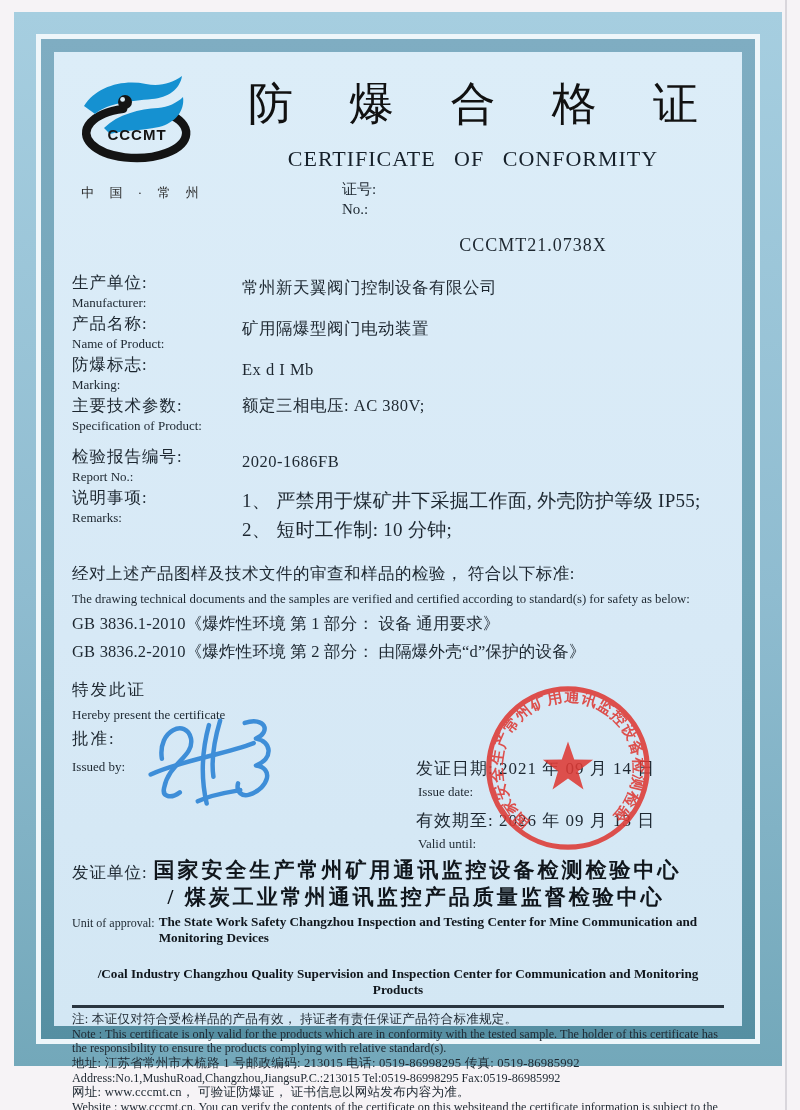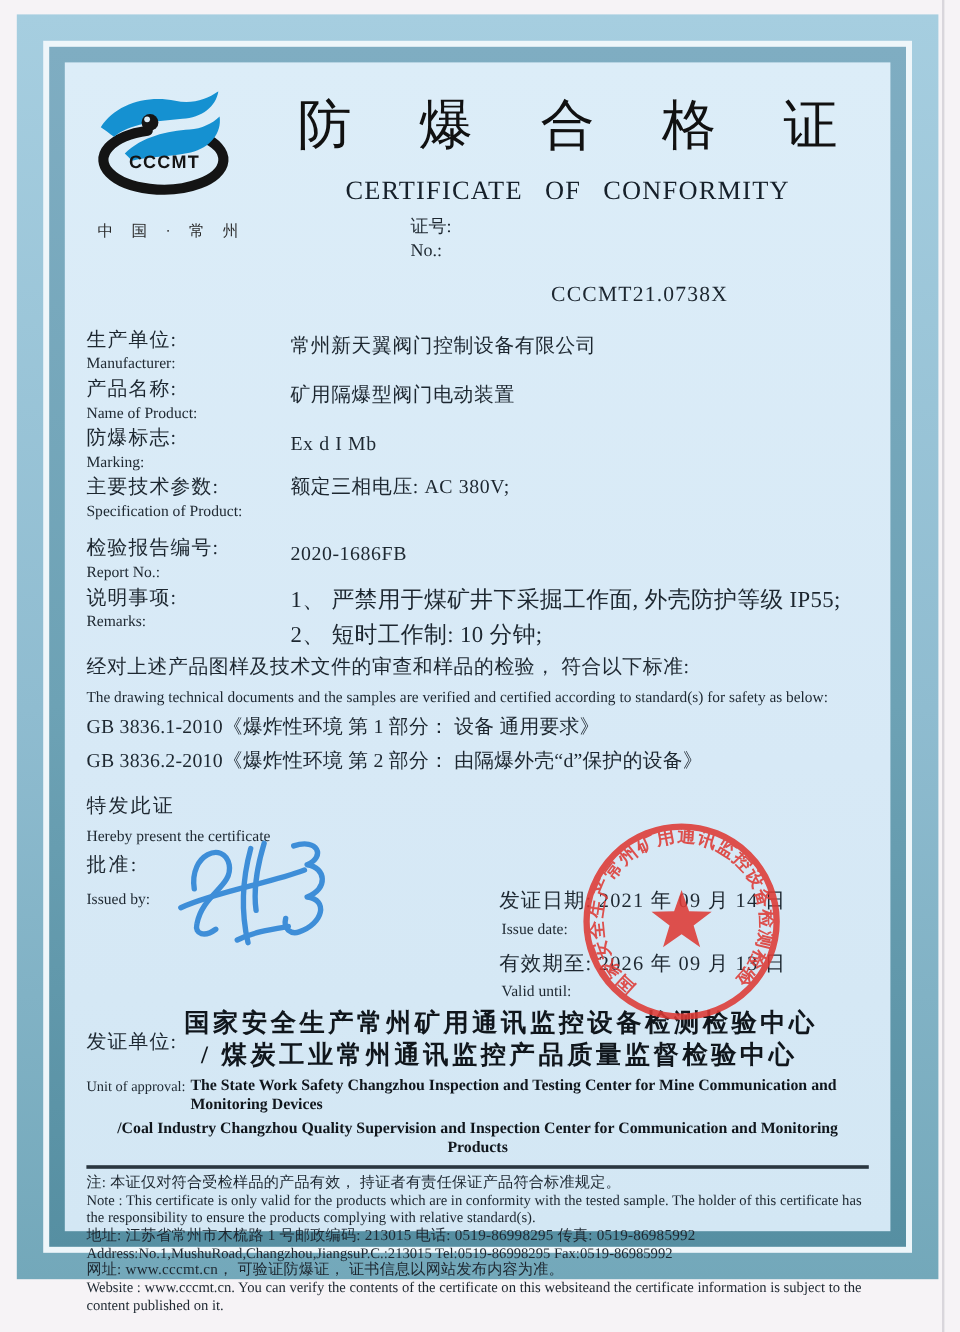--- a/index.html
+++ b/index.html
@@ -31,48 +31,48 @@
   .fields { margin-top:14px; }
   .frow { display:flex; min-height:41px; }
   .frow .lbl { width:158px; flex:none; padding-top:2px; }
   .lbl-cn { font-size:16.5px; letter-spacing:1px; }
   .lbl-en { font-size:13px; margin-top:1px; color:#202a33; }
   .frow .val { flex:1; display:flex; align-items:center; font-size:16.5px; letter-spacing:0.5px; padding-left:12px; padding-bottom:6px; }
   .frow .val-multi { flex:1; font-size:19px; letter-spacing:0.3px; padding-left:12px; line-height:1.55; padding-top:1px; }
   .fgap { height:10px; }
 
   
-  .standards { }
+  .standards { margin-top:18px; }
   .std-cn { font-size:16.5px; letter-spacing:0.5px; }
   .std-en { font-size:12.8px; margin-top:7px; }
   .std-item { font-size:16.5px; margin-top:6px; letter-spacing:0.2px; }
 
   
   .issue { position:relative; height:178px; margin-top:16px; }
   .present-cn { font-size:16.5px; letter-spacing:2px; }
   .present-en { font-size:13px; margin-top:6px; }
   .approve-cn { font-size:16.5px; letter-spacing:2px; margin-top:5px; }
   .approve-en { font-size:13px; margin-top:9px; }
   .signature { position:absolute; left:72px; top:26px; width:150px; height:112px; }
   .dates { position:absolute; left:344px; top:78px; }
   .date-line { font-size:17px; letter-spacing:1px; white-space:nowrap; }
   .date-en { font-size:13px; margin:4px 0 9px 2px; }
   .stamp { position:absolute; left:426px; top:628px; width:176px; height:176px; opacity:0.88; pointer-events:none; }
 
   
   .approval { margin-top:0; }
-  .appr-row { display:flex;align-items:center; }
+  .appr-row { display:flex; }
   .appr-label { flex:none; font-size:16.5px; padding-top:5px; letter-spacing:1px; }
   .appr-names { padding-left:6px; }
   .appr-name { font-size:21px; font-weight:bold; letter-spacing:3px; line-height:1.28; color:#10161c; white-space:nowrap; }
   .appr-name2 { padding-left:14px; }
   .appr-en-row { display:flex; margin-top:3px; }
   .appr-en-label { flex:none; font-size:12px; padding-top:2px; }
   .appr-en-name { font-size:13.2px; font-weight:bold; padding-left:4px; line-height:1.25; color:#10161c; }
-  .appr-en2 { font-size:13.2px; font-weight:bold; text-align:center; margin-top:3px; color:#10161c; }
+  .appr-en2 { font-size:13.2px; font-weight:bold; text-align:center; margin-top:19px; color:#10161c; }
 
   
   .footer { border-top:3px solid #2a3640; margin-top:7px; padding-top:4px; }
   .f-cn { font-size:12.6px; line-height:1.2; letter-spacing:0.2px; }
   .f-en { font-size:12.2px; line-height:1.18; }
 </style>
 </head>
 <body>
 
 <div class="page">

